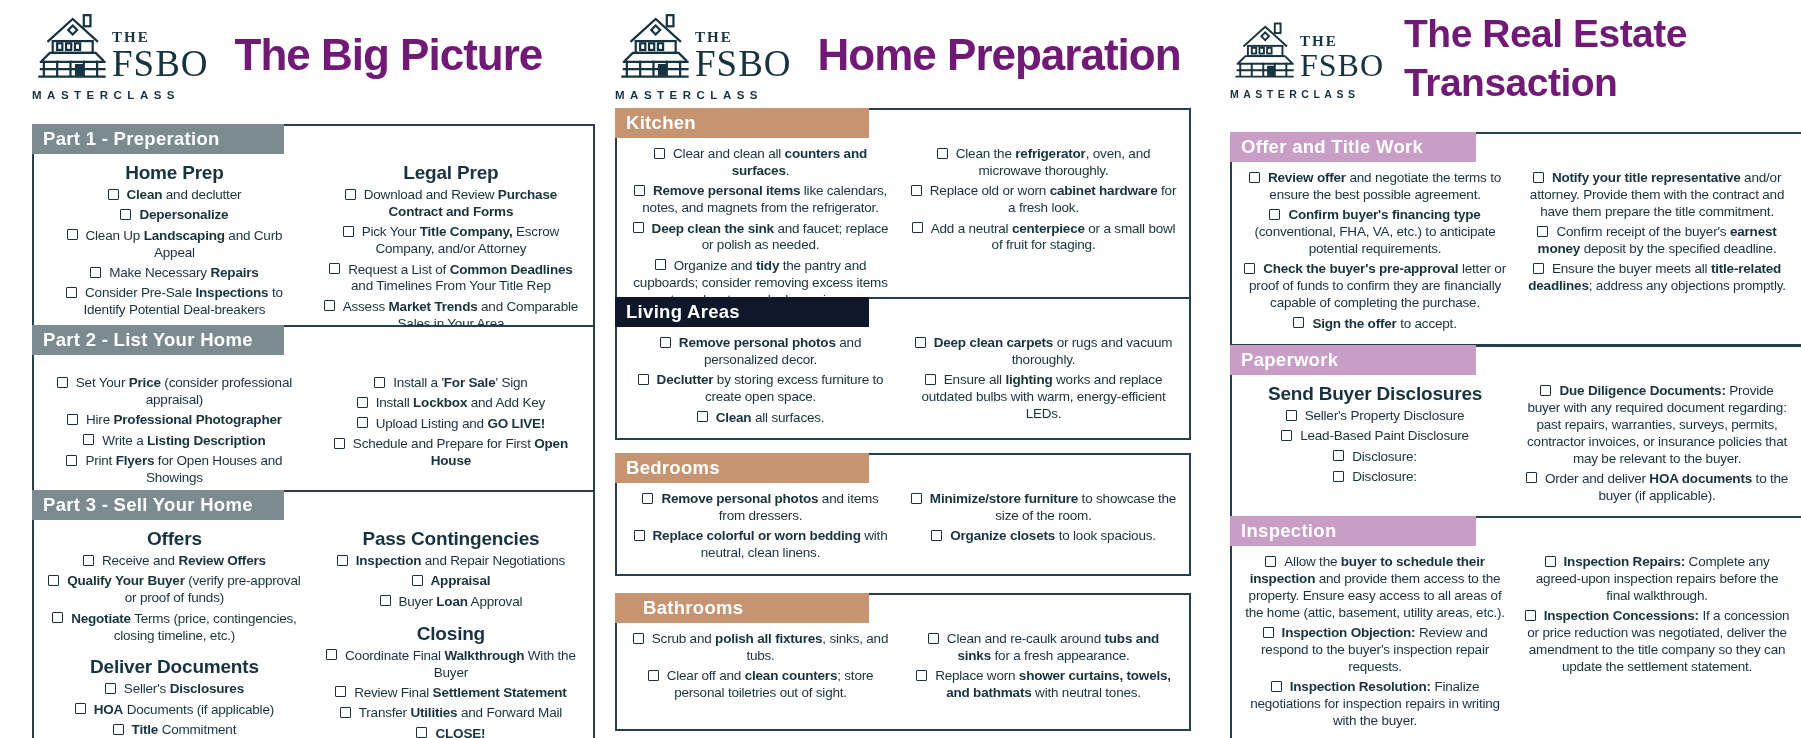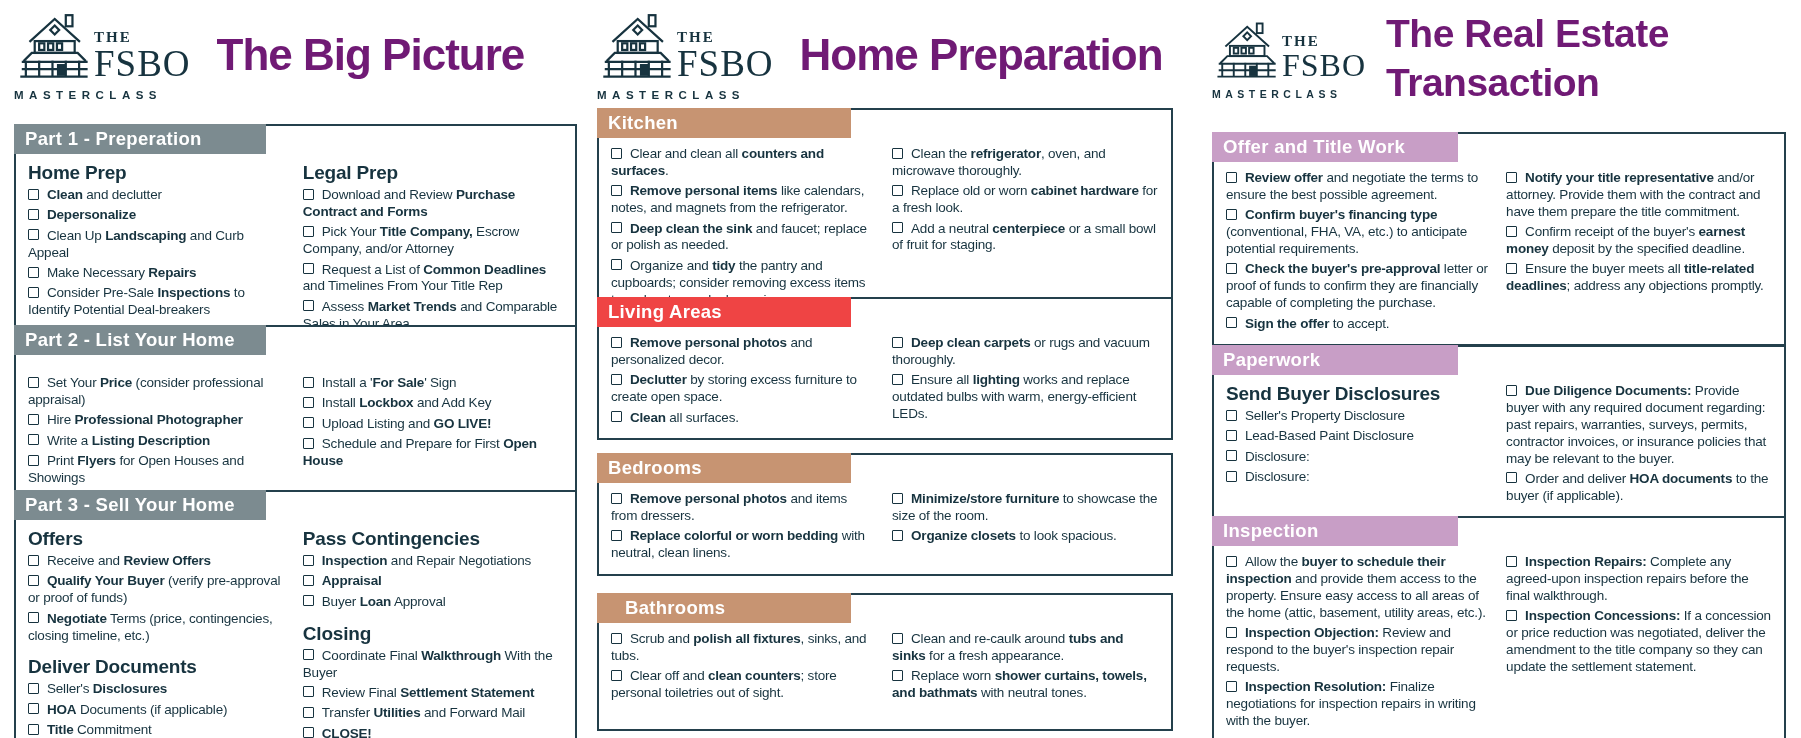--- a/index.html
+++ b/index.html
@@ -1,17 +1,17 @@
 <!DOCTYPE html>
 <html><head>
 <meta charset="utf-8">
 <style>
   html,body{margin:0;padding:0;width:1801px;height:738px;background:#ffffff;overflow:hidden;
     font-family:"Liberation Sans",sans-serif;color:#17333F;}
-  .page{position:absolute;top:0;height:738px;}
+  .page{position:absolute;top:0;height:738px;margin-left:18px;}
   #p1{left:14px;width:563px;}
   #p2{left:597px;width:576px;}
   #p3{left:1212px;width:574px;}
 
   .page-header{position:absolute;top:8px;left:0;display:flex;align-items:center;gap:26px;white-space:nowrap;}
   #p3 .page-header{top:10px;gap:20px;}
   .title{font-weight:800;font-size:44px;letter-spacing:-1px;color:#701a75;}
   #p3 .title{font-size:39px;line-height:1.25;white-space:normal;width:330px;letter-spacing:-0.5px;}
 
   
@@ -33,21 +33,21 @@
        color:#ffffff;font-size:18.5px;font-weight:700;letter-spacing:0.3px;padding-left:11px;box-sizing:border-box;}
   #p1 .bar{width:252px;}
   #p2 .bar{width:254px;text-align:right;}
   #p3 .bar{width:246px;}
 
   #p1 .box1{top:124px;min-height:177px;} #p1 .box2{top:325px;min-height:145px;} #p1 .box3{top:490px;min-height:240px;}
   #p2 .box1{top:108px;min-height:173px;} #p2 .box2{top:297px;min-height:138px;}
   #p2 .box3{top:453px;min-height:122px;} #p2 .box4{top:593px;min-height:138px;}
   #p3 .box1{top:132px;min-height:178px;} #p3 .box2{top:345px;min-height:147px;} #p3 .box3{top:516px;min-height:188px;}
 
-  .cols{display:flex;gap:18px;}
+  .cols{display:flex;gap:18px;text-align:center;}
   .col{flex:1 1 50%;min-width:0;}
   .col.first{flex:0 0 48%;}
   #p1 .box2 .cols{padding-top:12px;}
 
   .ghead{font-size:19px;font-weight:800;letter-spacing:-0.2px;margin:2px 0 3px;}
   .group + .group{margin-top:12px;}
 
   .item{font-size:13.5px;line-height:1.25;letter-spacing:-0.2px;margin:2px 0 3.5px;}
   .item b{font-weight:700;}
   .cb{display:inline-block;width:9px;height:9px;border:1.5px solid #17333F;border-radius:1px;
@@ -222,21 +222,21 @@
           <div class="col">
             <div class="group">
               <div class="item"><span class="cb"></span>Clean the <b>refrigerator</b>, oven, and microwave thoroughly.</div>
               <div class="item"><span class="cb"></span>Replace old or worn <b>cabinet hardware</b> for a fresh look.</div>
               <div class="item"><span class="cb"></span>Add a neutral <b>centerpiece</b> or a small bowl of fruit for staging.</div>
             </div>
           </div>
         </div>
       </div>
       <div class="box box2">
-        <div class="bar" style="background: #ef4444;">Living Areas</div>
+        <div class="bar" style="background: #0f172a;">Living Areas</div>
         <div class="cols">
           <div class="col first">
             <div class="group">
               <div class="item"><span class="cb"></span><b>Remove personal photos</b> and personalized decor.</div>
               <div class="item"><span class="cb"></span><b>Declutter</b> by storing excess furniture to create open space.</div>
               <div class="item"><span class="cb"></span><b>Clean</b> all surfaces.</div>
             </div>
           </div>
           <div class="col">
             <div class="group">

